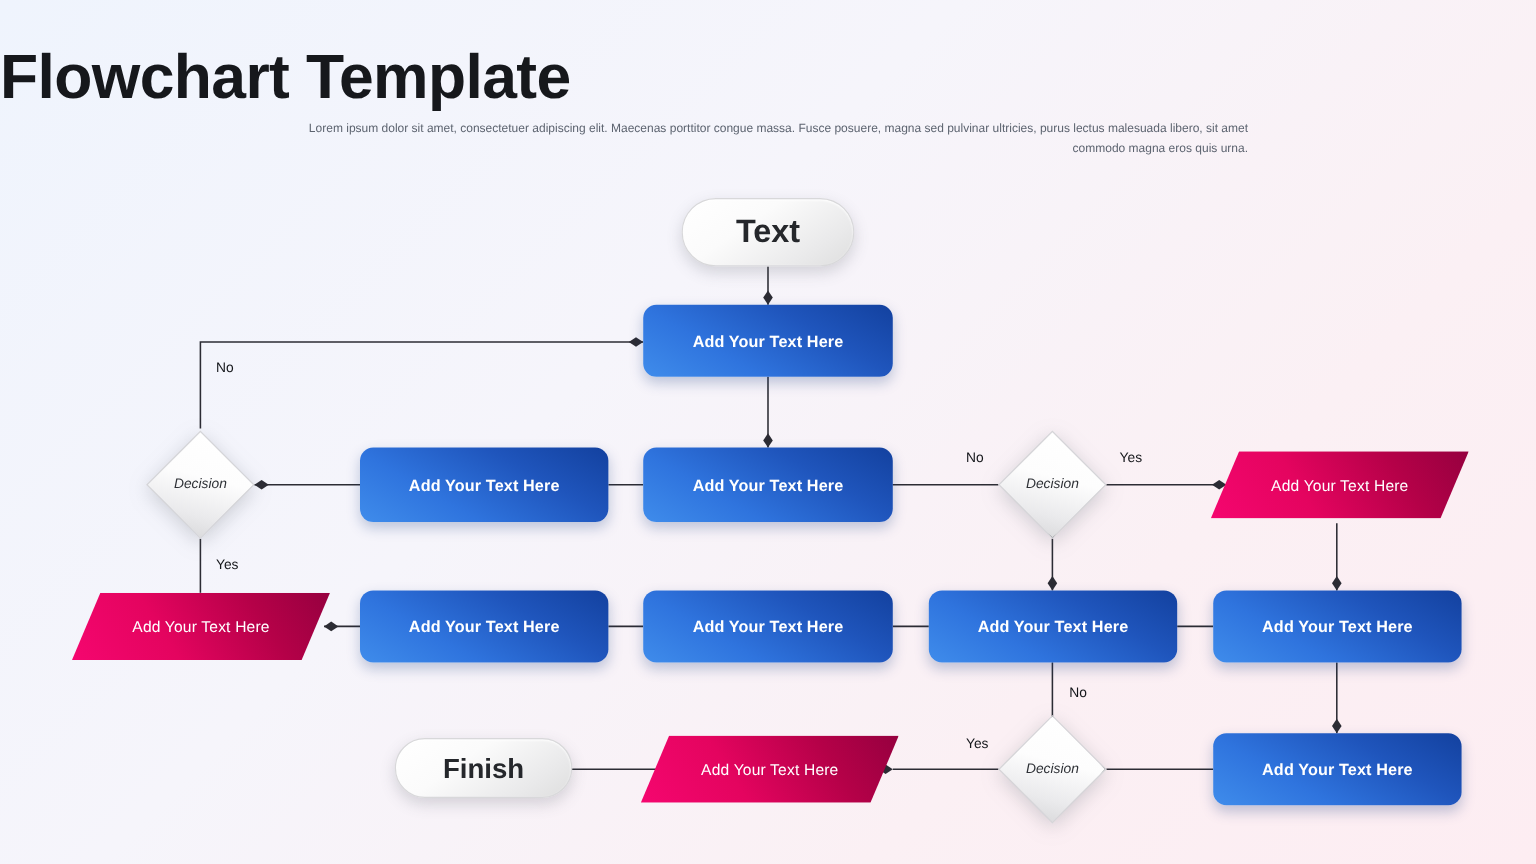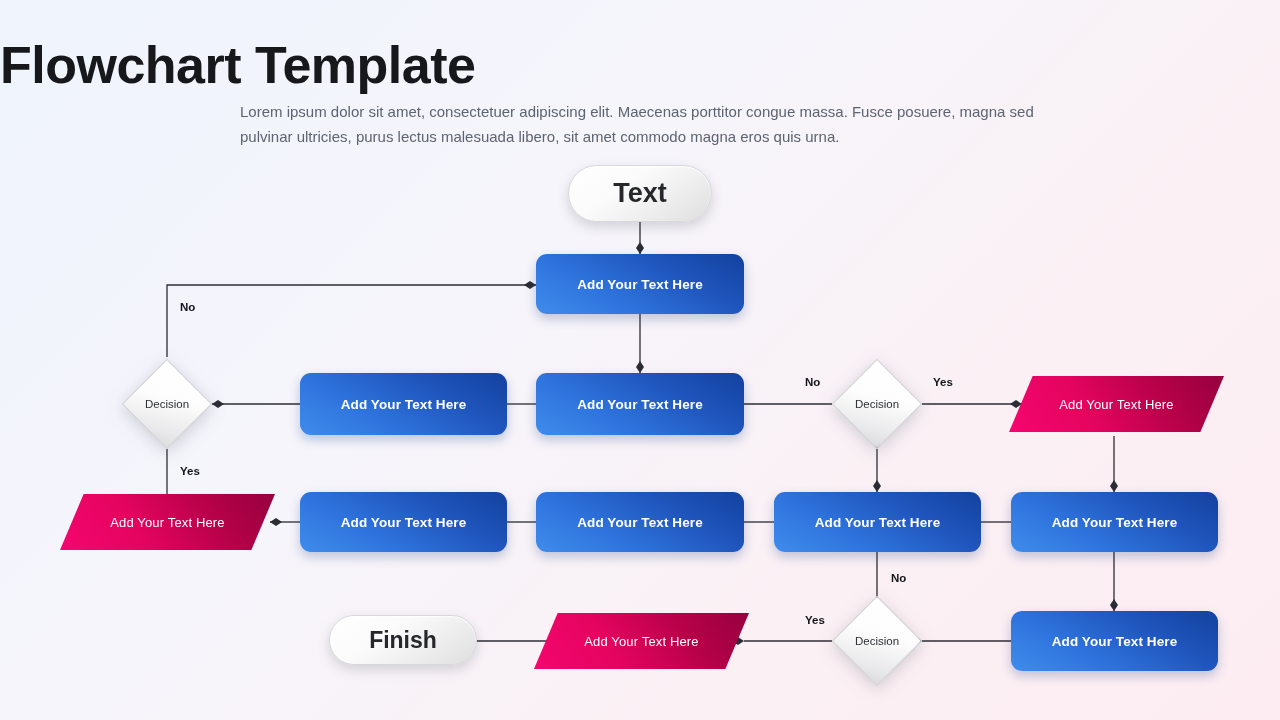--- a/index.html
+++ b/index.html
@@ -31,22 +31,22 @@
     font-weight: bold;
     letter-spacing: -0.5px;
     color: #16181c;
     line-height: 1.15;
   }
   .page-subtitle {
     position: absolute;
     left: 240px;
     top: 100px;
     width: 800px;
-    text-align: left;
-    font-size: 15px;
+    text-align: right;
+    font-size: 10px;
     line-height: 1.65;
     color: #5d6470;
   }
 
   
   #wires {
     position: absolute;
     left: 0;
     top: 0;
     width: 1280px;
@@ -101,20 +101,21 @@
     font-weight: bold;
     box-shadow: 0 5px 12px rgba(80, 85, 100, 0.22), inset 0 1px 2px rgba(255,255,255,0.95);
   }
   .pill-start { font-size: 27px; }
   .pill-finish { font-size: 23px; }
 
   
   .diamond-wrap {
     position: absolute;
     filter: drop-shadow(0 4px 8px rgba(90, 95, 110, 0.26));
+    font-style: italic;
   }
   .diamond-shape {
     position: absolute;
     left: 0; top: 0;
     width: 100%; height: 100%;
     background: linear-gradient(150deg, #ffffff 0%, #fdfdfd 42%, #eaeaec 80%, #dcdcde 100%);
     border: 1.3px solid #d5d5d8;
     transform: rotate(45deg);
     box-sizing: border-box;
   }
@@ -126,21 +127,21 @@
     align-items: center;
     justify-content: center;
     font-size: 11.5px;
     color: #2e3136;
   }
 
   
   .edge-label {
     position: absolute;
     font-size: 11.5px;
-    font-weight: bold;
+    font-weight: normal;
     color: #14161a;
     white-space: nowrap;
   }
 </style>
 </head>
 <body>
 
 <div id="stage">
 
   <div class="page-title">Flowchart Template</div>

